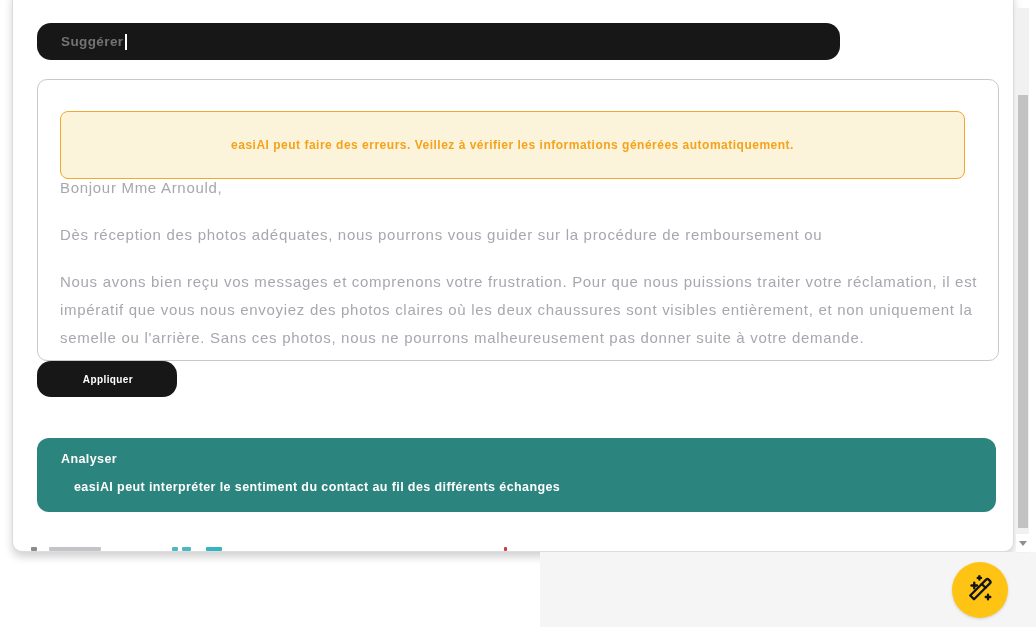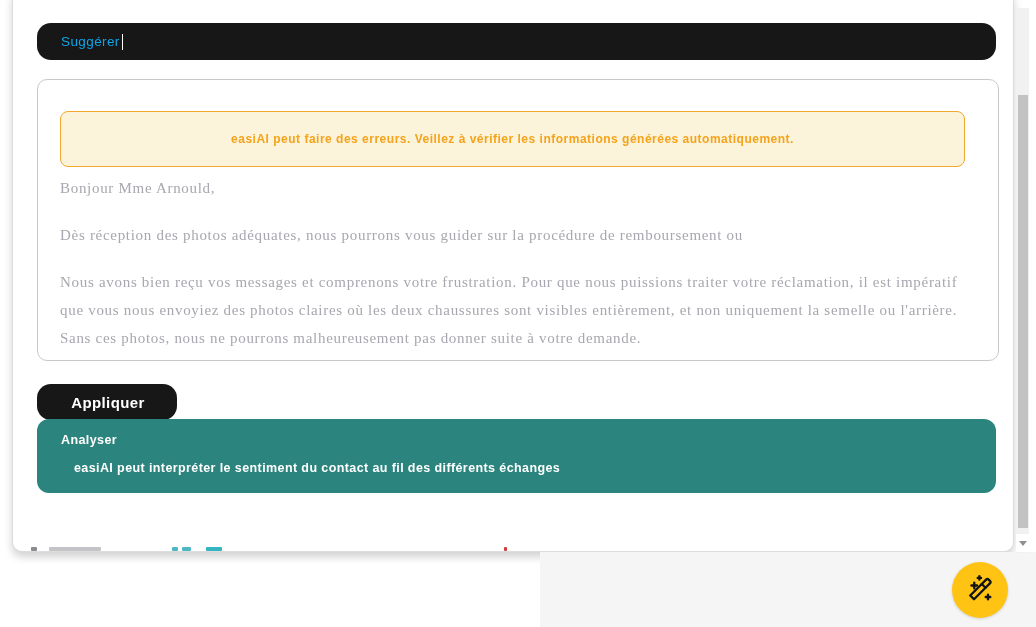--- a/index.html
+++ b/index.html
@@ -7,49 +7,49 @@
     position:relative;width:1036px;height:627px;overflow:hidden;
     font-family:"Liberation Sans", sans-serif;background:#fff;
   }
   
   .panel{
     position:absolute;left:12px;top:-12px;width:1000px;height:562px;
     background:#fff;border:1px solid #dcdcdc;border-radius:10px;
     box-shadow:0 5px 9px rgba(0,0,0,0.18);
   }
   .suggest-pill{
-    position:absolute;left:24px;top:34px;width:959px;height:37px;
+    position:absolute;left:24px;top:34px;width:803px;height:37px;
     background:#171717;border:none;border-radius:14px;cursor:pointer;
     display:flex;align-items:center;padding:0 24px;box-sizing:border-box;
-    color:#0ea5e9;font-size:13.5px;font-weight:400;letter-spacing:.4px;text-align:left;
+    color:#737373;font-size:13.5px;font-weight:700;letter-spacing:.4px;text-align:left;
   }
   .caret{display:inline-block;width:1.5px;height:16px;background:#fff;margin-left:2px;
     animation:blink 1s steps(1) infinite;}
   @keyframes blink{50%{opacity:0;}}
   .card{
     position:absolute;left:24px;top:90px;width:962px;height:282px;
     background:#fff;border:1px solid #c9c9c9;border-radius:10px;
     box-sizing:border-box;overflow:hidden;
   }
   .warning{
-    position:absolute;left:22px;top:31px;width:905px;height:56px;
+    position:absolute;left:22px;top:31px;width:905px;height:68px;
     background:#fcf3db;border:1px solid #f0a92e;border-radius:8px;
     display:flex;align-items:center;justify-content:center;box-sizing:border-box;
     color:#f5a31a;font-size:12px;font-weight:700;letter-spacing:.5px;text-align:center;
   }
   .msg{position:absolute;left:22px;top:94px;width:925px;color:#a7a7af;
     font-size:15px;letter-spacing:.7px;line-height:28px;}
-  .msg p{margin:0 0 19px 0;font-family:Liberation Serif, serif;}
+  .msg p{margin:0 0 19px 0;}
   .apply-pill{
-    position:absolute;left:24px;top:395px;width:140px;height:36px;
+    position:absolute;left:24px;top:372px;width:140px;height:36px;
     background:#171717;border:none;border-radius:14px;cursor:pointer;
-    color:#fff;font-size:15px;font-weight:700;letter-spacing:.4px;padding-left:8px;
+    color:#fff;font-size:10px;font-weight:700;letter-spacing:.4px;padding-left:8px;
   }
   .analyser{
-    position:absolute;left:24px;top:430px;width:959px;height:74px;
+    position:absolute;left:24px;top:449px;width:959px;height:74px;
     background:#2b847d;border-radius:12px;box-sizing:border-box;
     padding:14px 24px;color:#fff;cursor:pointer;
   }
   .analyser .a-title{font-size:12.5px;font-weight:700;letter-spacing:.4px;margin:0 0 14px 0;}
   .analyser .a-desc{font-size:12.5px;font-weight:700;letter-spacing:.4px;margin:13px;}
   
   .sliver{position:absolute;left:0;top:546px;width:1010px;height:7px;}
   .frag{position:absolute;top:1px;height:4px;border-radius:1px;}
   .f-g1{left:31px;width:6px;background:#8b8b90;}
   .f-g2{left:49px;width:52px;background:#c4c4c8;}

